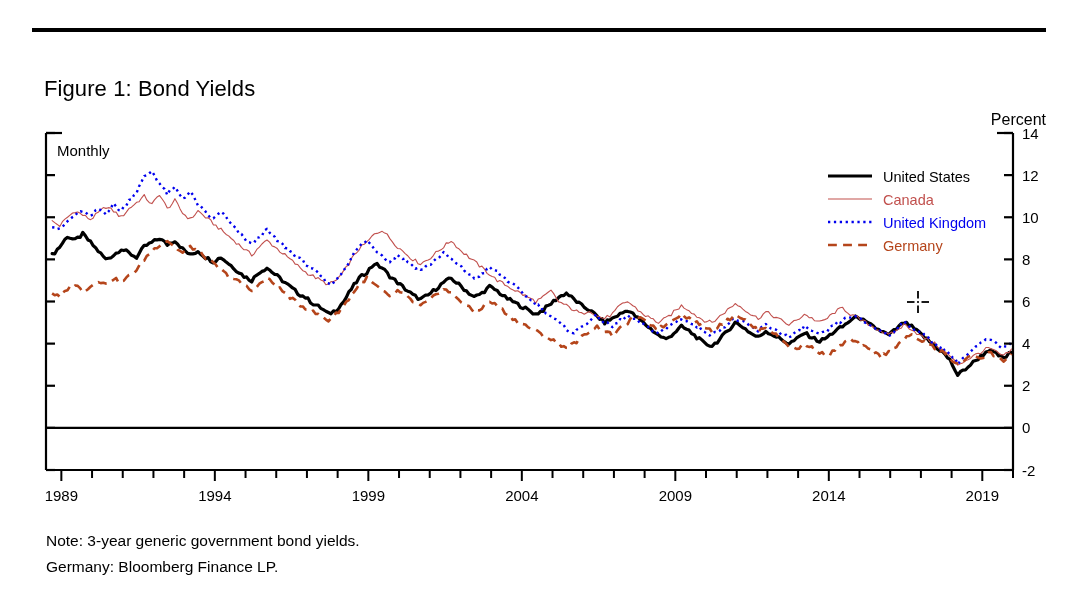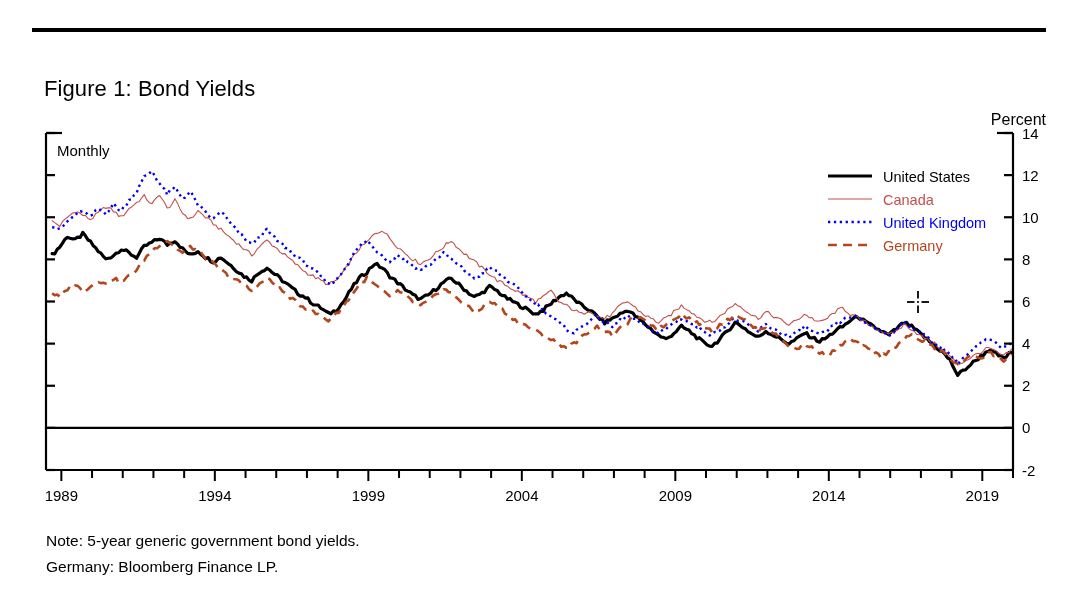--- a/index.html
+++ b/index.html
@@ -191,17 +191,17 @@
     <g id="cursor-group">
         <line x1="907" y1="302" x2="914.5" y2="302" stroke="#000" stroke-width="1.8"></line>
         <line x1="921.5" y1="302" x2="929" y2="302" stroke="#000" stroke-width="1.8"></line>
         <line x1="918" y1="291" x2="918" y2="298.5" stroke="#000" stroke-width="1.8"></line>
         <line x1="918" y1="305.5" x2="918" y2="313" stroke="#000" stroke-width="1.8"></line>
         <rect x="917.1" y="301.1" width="1.8" height="1.8" fill="#000"></rect>
       </g>
   </svg>
 
   <div class="note-block">
-    <span class="note-line">Note: 5-year generic government bond yields.</span>
+    <span class="note-line">Note: 3-year generic government bond yields.</span>
     <span class="note-line">Germany: Bloomberg Finance LP.</span>
   </div>
 
 </div>
 
 </body></html>

